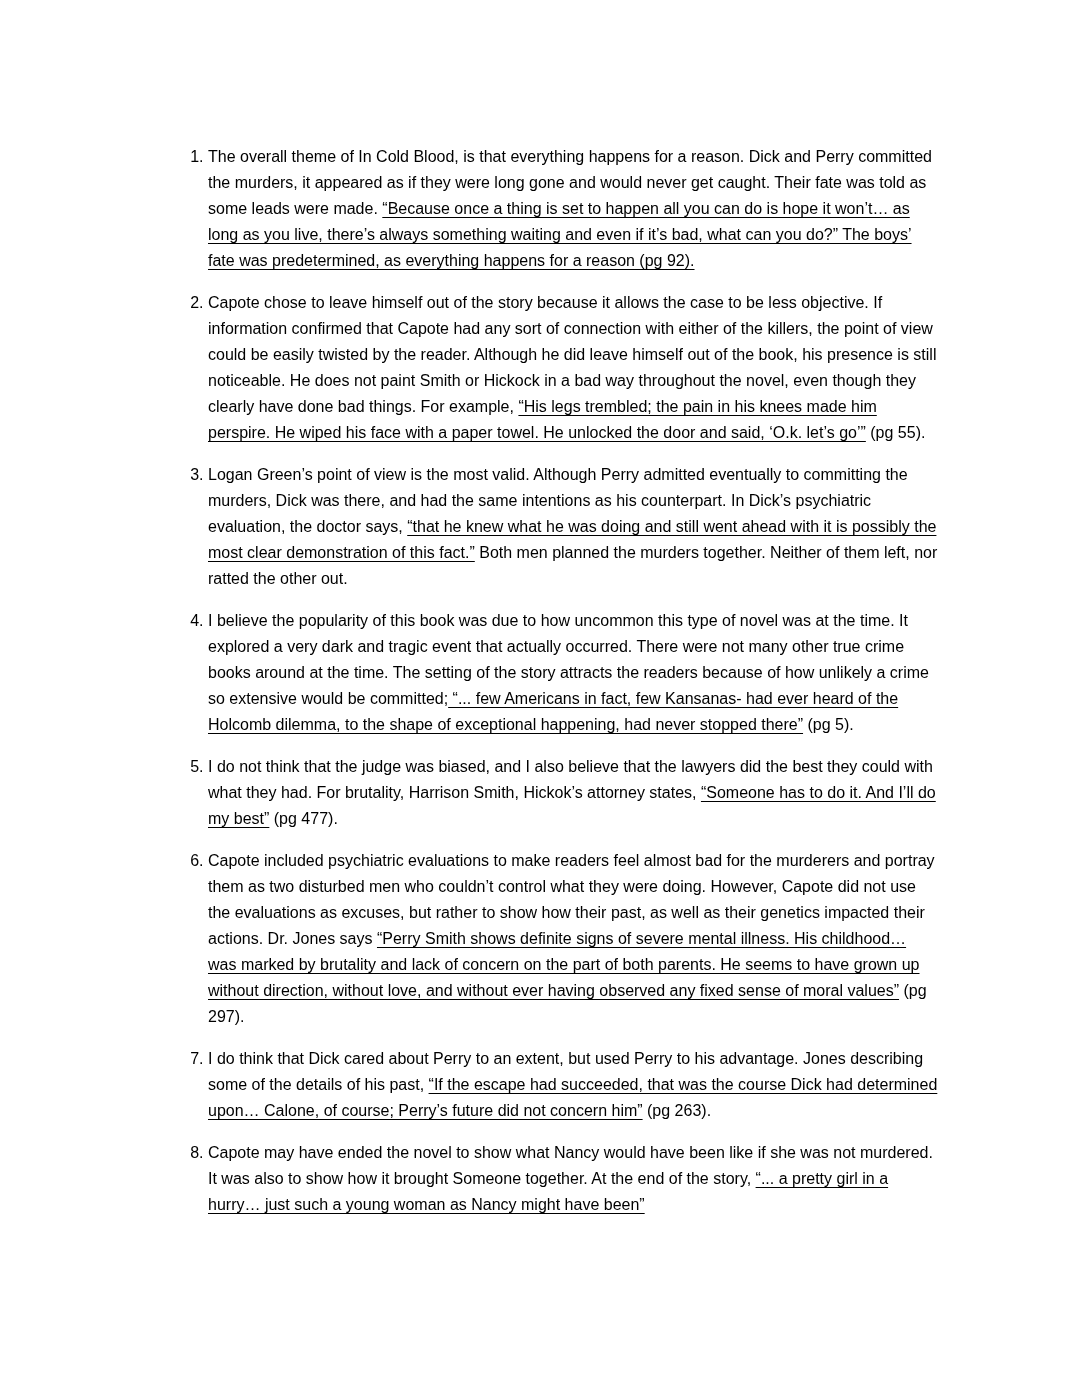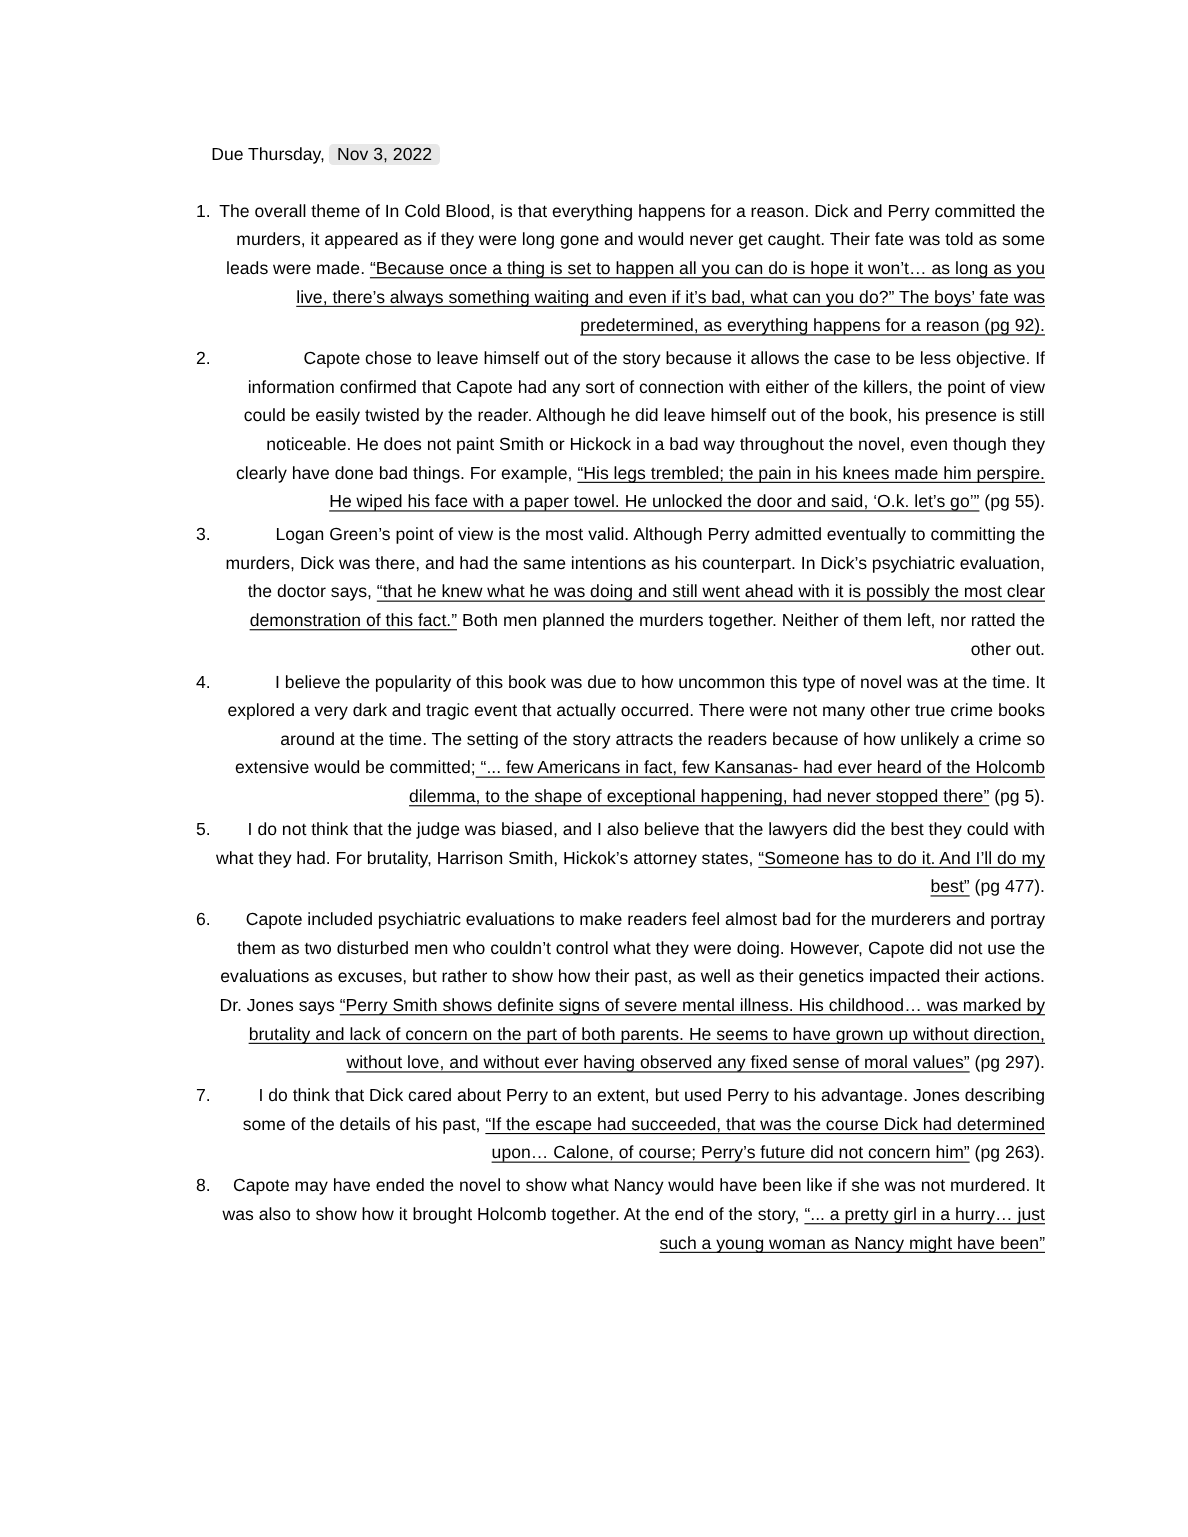--- a/index.html
+++ b/index.html
@@ -27,38 +27,37 @@
     border-radius: 4px;
     padding: 1px 7px;
     margin-left: 4px;
   }
   ol.answers {
     margin: 0;
     padding: 0 0 0 32px;
     max-width: 762px;
   }
   ol.answers > li {
-    margin: 4px;
+    margin: 16px;
     padding: 0;
-    text-align: right;
+    text-align: left;
   }
   .u {
     text-decoration: underline;
     text-underline-offset: 3px;
   }
 </style>
 </head>
 <body>
 
 <div class="page">
-  <p class="doc-header"><span>Due Thursday,</span><span class="date-highlight">Nov 3, 2022</span></p>
 
   <ol class="answers">
       <li><span>The overall theme of In Cold Blood, is that everything happens for a reason. Dick and Perry committed the murders, it appeared as if they were long gone and would never get caught. Their fate was told as some leads were made. </span><span class="u">“Because once a thing is set to happen all you can do is hope it won’t… as long as you live, there’s always something waiting and even if it’s bad, what can you do?” The boys’ fate was predetermined, as everything happens for a reason (pg 92).</span></li>
       <li><span>Capote chose to leave himself out of the story because it allows the case to be less objective. If information confirmed that Capote had any sort of connection with either of the killers, the point of view could be easily twisted by the reader. Although he did leave himself out of the book, his presence is still noticeable. He does not paint Smith or Hickock in a bad way throughout the novel, even though they clearly have done bad things. For example, </span><span class="u">“His legs trembled; the pain in his knees made him perspire. He wiped his face with a paper towel. He unlocked the door and said, ‘O.k. let’s go’”</span><span> (pg 55).</span></li>
       <li><span> Logan Green’s point of view is the most valid. Although Perry admitted eventually to committing the murders, Dick was there, and had the same intentions as his counterpart. In Dick’s psychiatric evaluation, the doctor says, </span><span class="u">“that he knew what he was doing and still went ahead with it is possibly the most clear demonstration of this fact.”</span><span> Both men planned the murders together. Neither of them left, nor ratted the other out.</span></li>
       <li><span>I believe the popularity of this book was due to how uncommon this type of novel was at the time. It explored a very dark and tragic event that actually occurred. There were not many other true crime books around at the time. The setting of the story attracts the readers because of how unlikely a crime so extensive would be committed;</span><span class="u"> “... few Americans in fact, few Kansanas- had ever heard of the Holcomb dilemma, to the shape of exceptional happening, had never stopped there”</span><span> (pg 5).</span></li>
       <li><span>I do not think that the judge was biased, and I also believe that the lawyers did the best they could with what they had. For brutality, Harrison Smith, Hickok’s attorney states, </span><span class="u">“Someone has to do it. And I’ll do my best”</span><span> (pg 477).</span></li>
       <li><span>Capote included psychiatric evaluations to make readers feel almost bad for the murderers and portray them as two disturbed men who couldn’t control what they were doing. However, Capote did not use the evaluations as excuses, but rather to show how their past, as well as their genetics impacted their actions. Dr. Jones says </span><span class="u">“Perry Smith shows definite signs of severe mental illness. His childhood… was marked by brutality and lack of concern on the part of both parents. He seems to have grown up without direction, without love, and without ever having observed any fixed sense of moral values”</span><span> (pg 297).</span></li>
       <li><span>I do think that Dick cared about Perry to an extent, but used Perry to his advantage. Jones describing some of the details of his past, </span><span class="u">“If the escape had succeeded, that was the course Dick had determined upon… Calone, of course; Perry’s future did not concern him”</span><span> (pg 263).</span></li>
-      <li><span>Capote may have ended the novel to show what Nancy would have been like if she was not murdered. It was also to show how it brought Holcomb together. At the end of the story, </span><span class="u">“... a pretty girl in a hurry… just such a young woman as Nancy might have been”</span></li>
+      <li><span>Capote may have ended the novel to show what Nancy would have been like if she was not murdered. It was also to show how it brought Someone together. At the end of the story, </span><span class="u">“... a pretty girl in a hurry… just such a young woman as Nancy might have been”</span></li>
     </ol>
 </div>
 
 </body></html>

